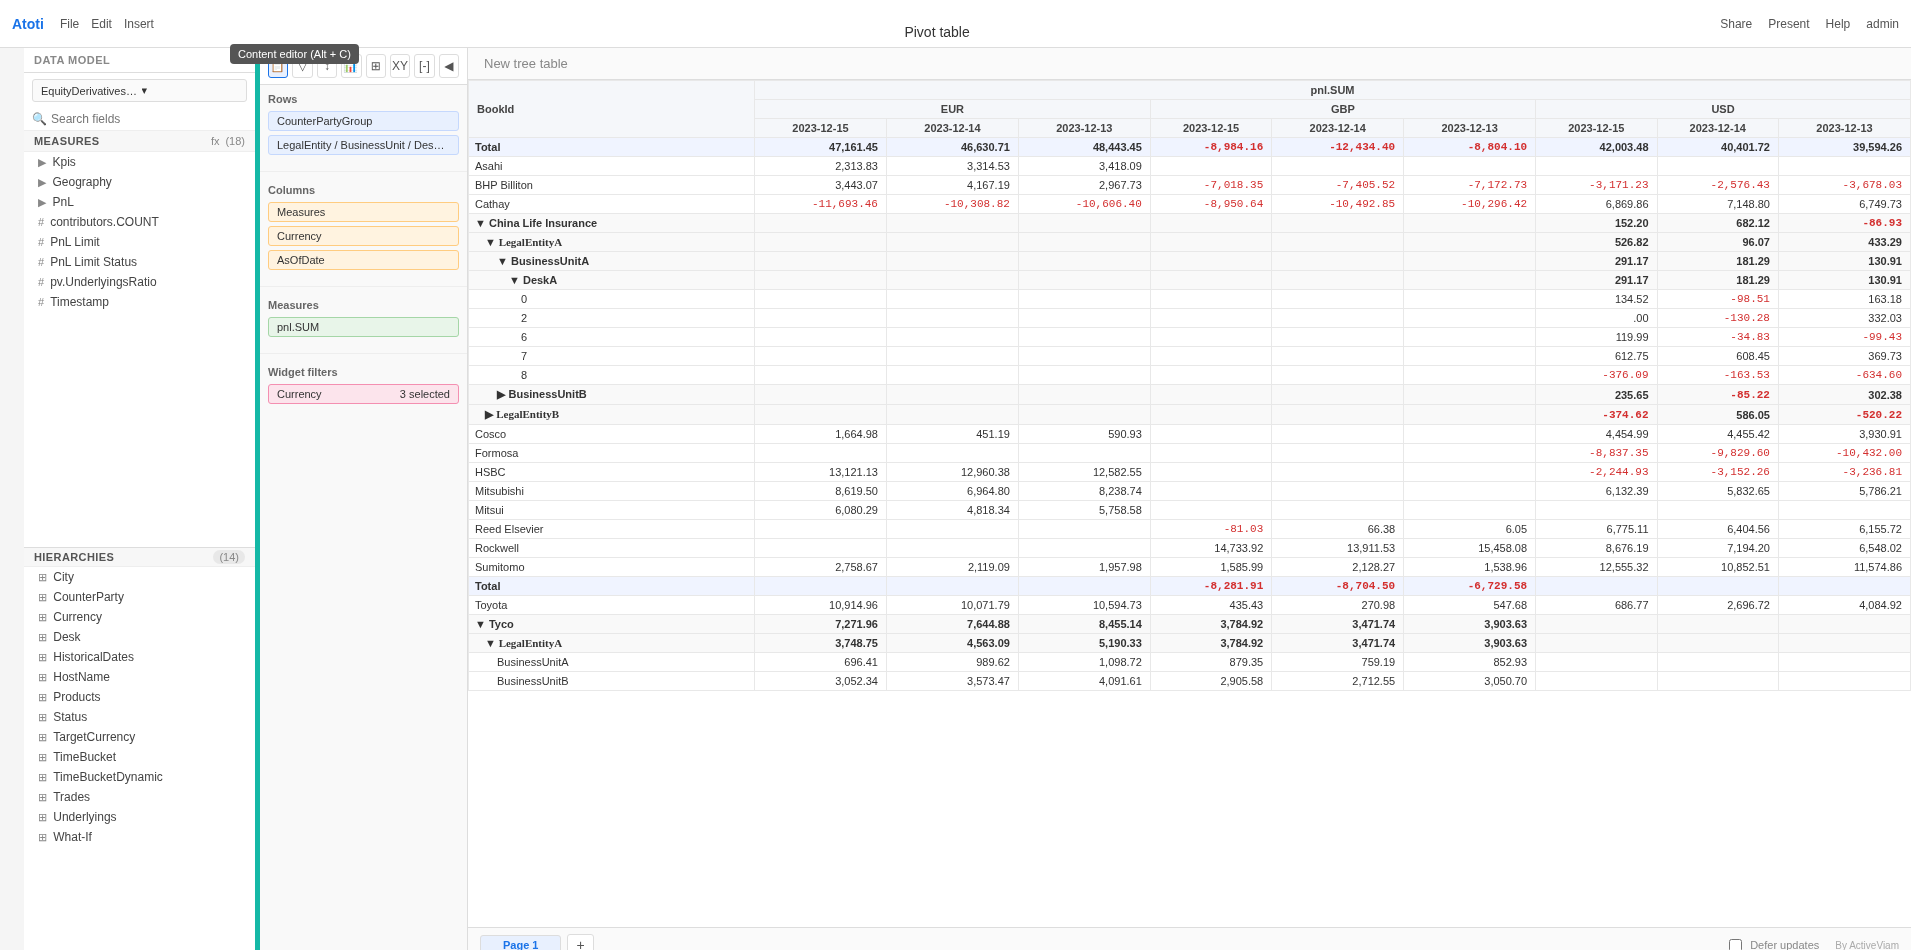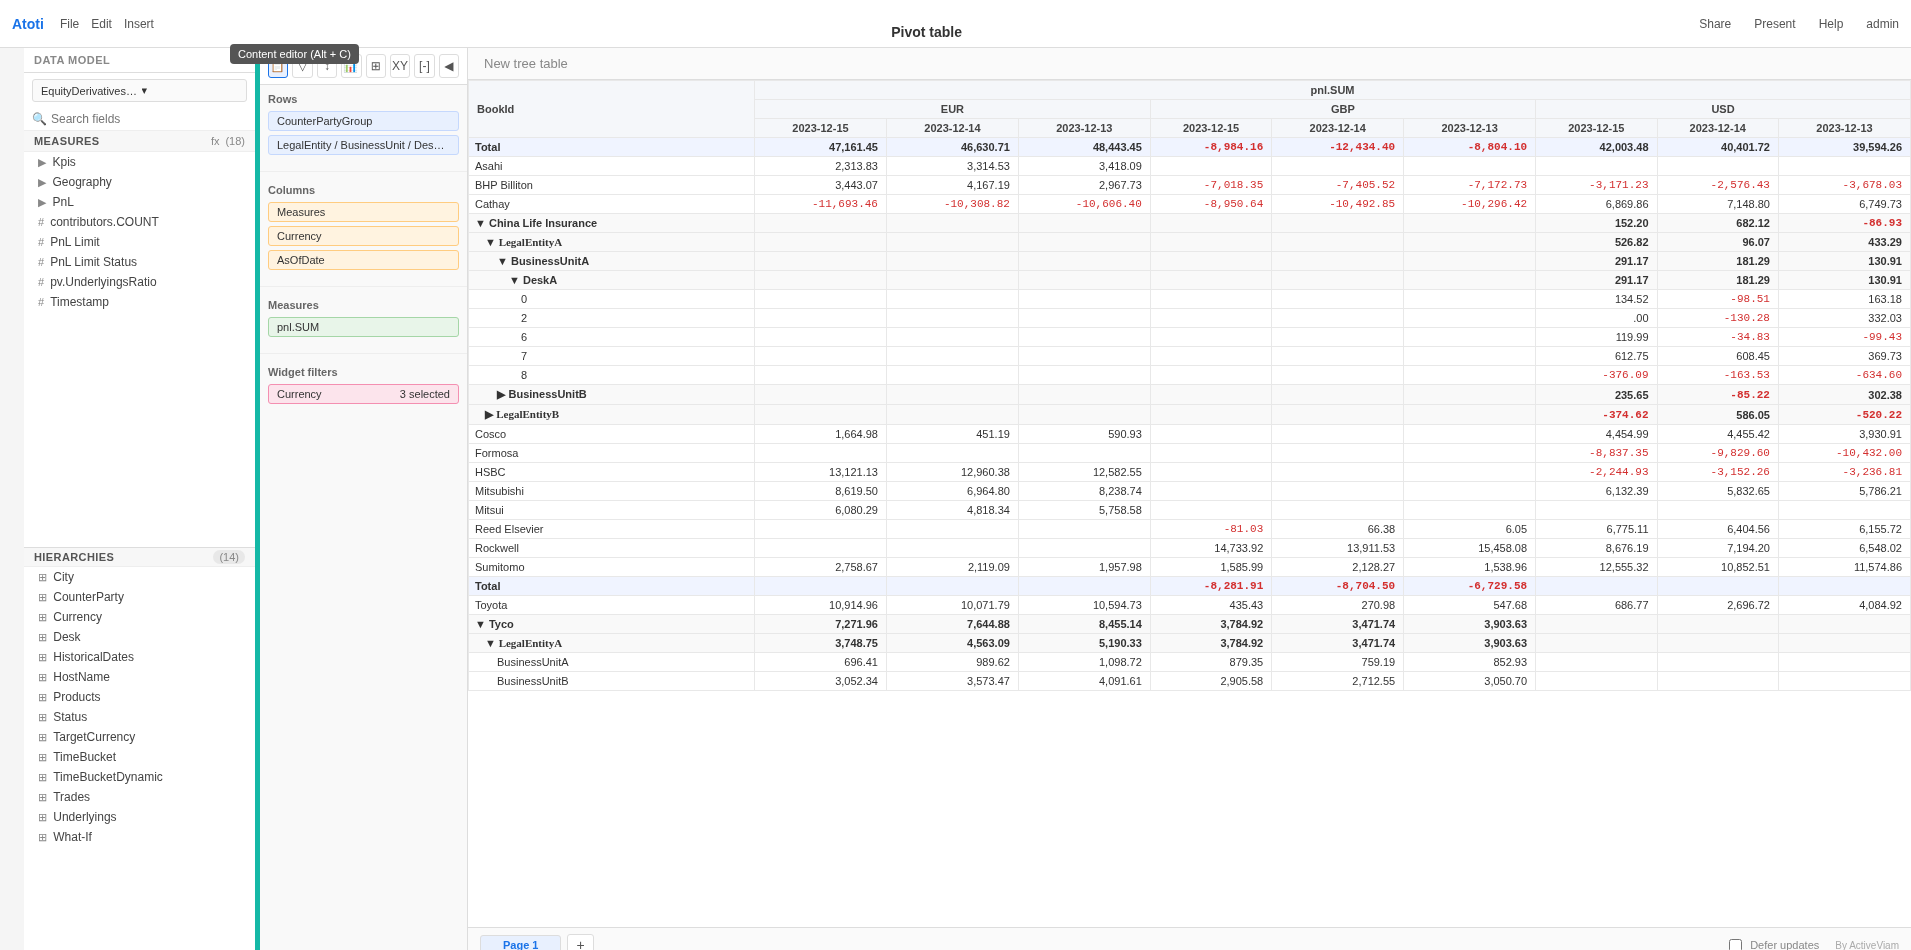--- a/index.html
+++ b/index.html
@@ -4,22 +4,22 @@
   <style>
     * { box-sizing: border-box; margin: 0; padding: 0; }
     body { font-family: -apple-system, BlinkMacSystemFont, 'Segoe UI', Arial, sans-serif; font-size: 12px; background: #f5f5f5; color: #333; overflow: hidden; }
 
     
     .top-bar { display: flex; align-items: center; justify-content: space-between; height: 48px; background: #fff; border-bottom: 1px solid #ddd; padding: 0 12px; }
     .top-bar-left { display: flex; align-items: center; gap: 16px; }
     .app-name { font-weight: 700; color: #1a73e8; font-size: 14px; }
     .top-bar-menu { display: flex; gap: 12px; }
     .top-bar-menu span { cursor: pointer; color: #555; font-size: 12px; }
-    .page-title { font-size: 14px; font-weight: 700; color: #333; margin-top: 16px; }
-    .top-bar-right { display: flex; align-items: center; gap: 23px; color: #555; font-size: 12px; }
+    .page-title { font-size: 14px; font-weight: 400; color: #333; margin-top: 16px; }
+    .top-bar-right { display: flex; align-items: center; gap: 16px; color: #555; font-size: 12px; }
     .top-bar-right span { cursor: pointer; }
 
     
     .tooltip-box { position: absolute; top: 44px; left: 230px; background: #555; color: #fff; padding: 4px 8px; border-radius: 4px; font-size: 11px; z-index: 999; white-space: nowrap; }
 
     
     .main-layout { display: flex; height: calc(100vh - 36px); }
 
     
     .left-sidebar { width: 236px; background: #fff; border-right: 5px solid #14b8a6; display: flex; flex-direction: column; flex-shrink: 0; margin-left: 24px; }

